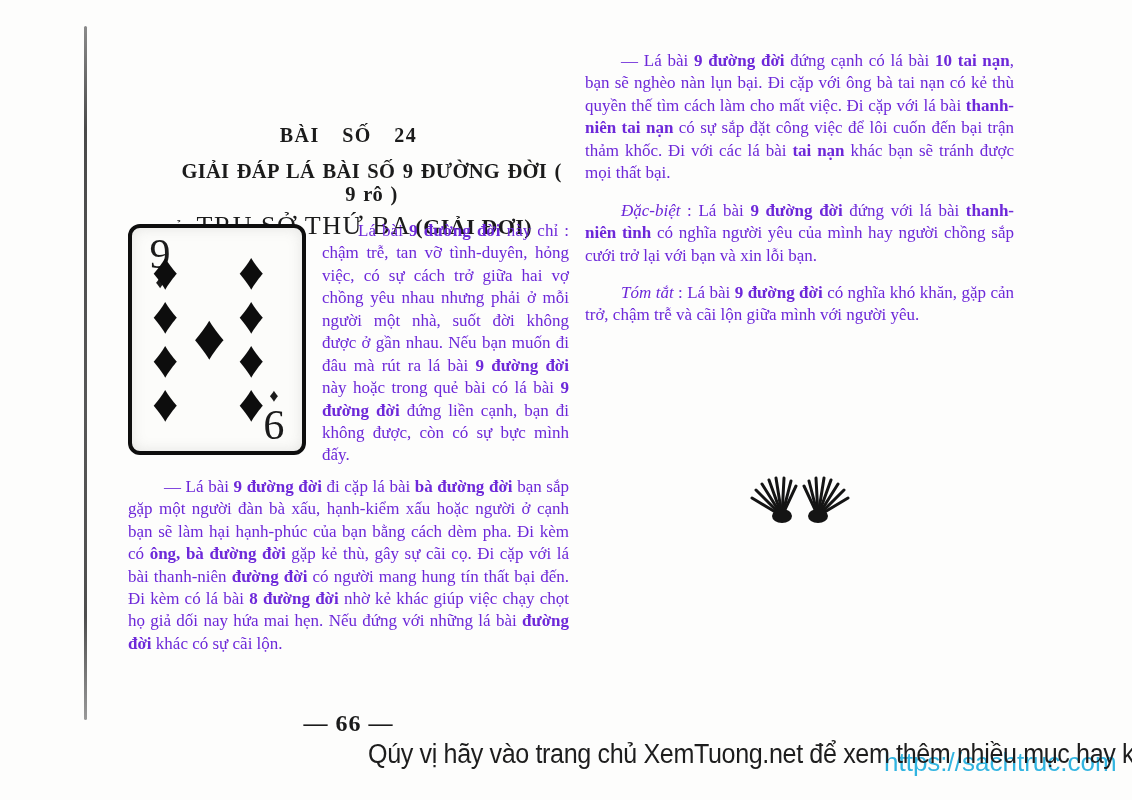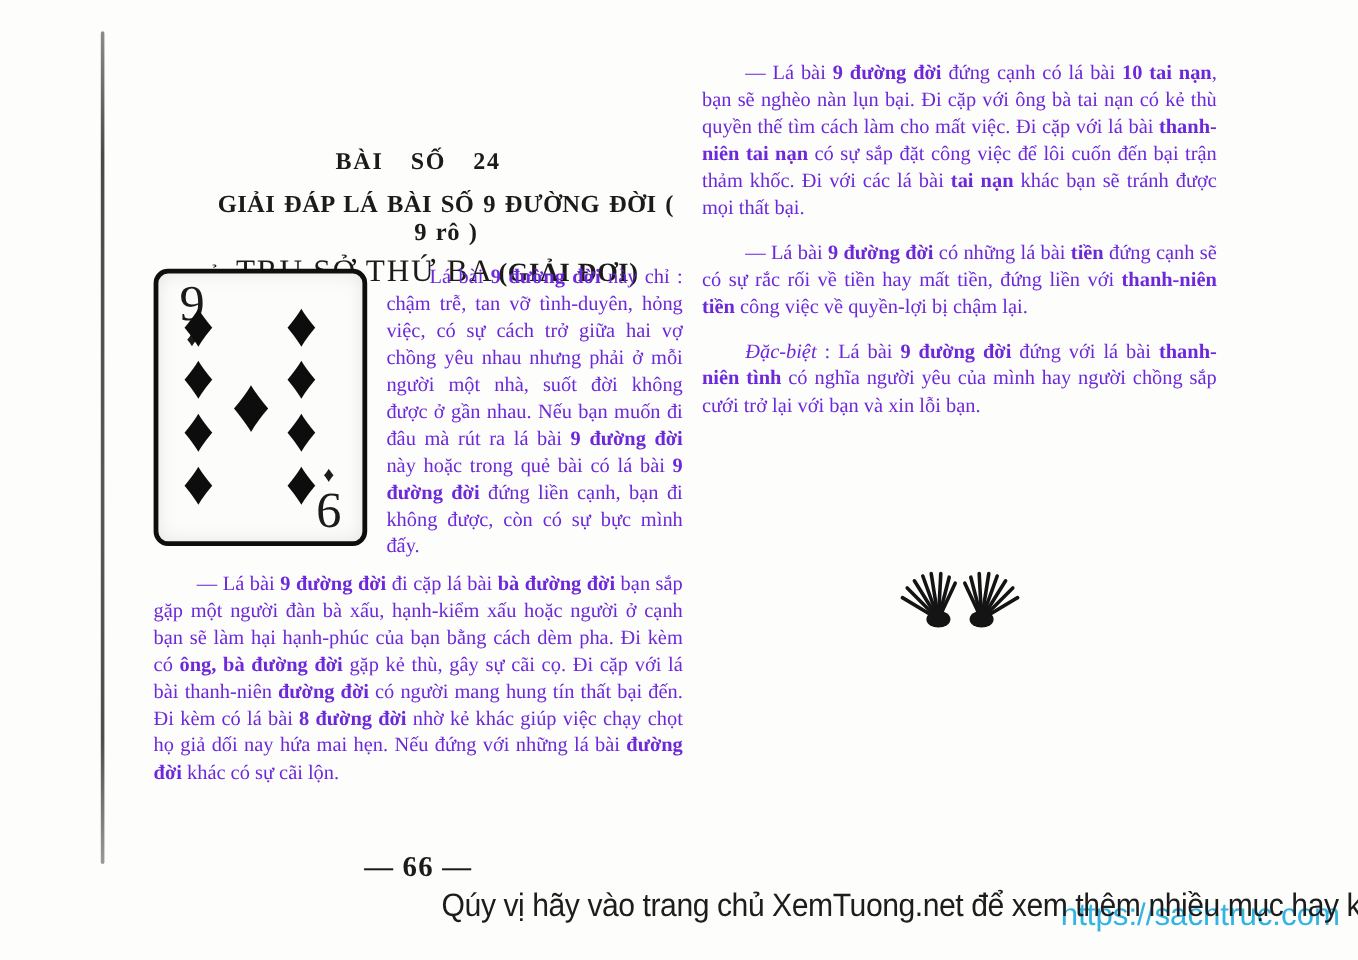--- a/index.html
+++ b/index.html
@@ -106,22 +106,22 @@
       <span class="pip p8">♦</span>
       <span class="pip p9 big">♦</span>
     </div>
 
   <p class="para"><span>Lá bài </span><span class="b">9 đường đời</span><span> này chỉ : chậm trễ, tan vỡ tình-duyên, hỏng việc, có sự cách trở giữa hai vợ chồng yêu nhau nhưng phải ở mỗi người một nhà, suốt đời không được ở gần nhau. Nếu bạn muốn đi đâu mà rút ra lá bài </span><span class="b">9 đường đời</span><span> này hoặc trong quẻ bài có lá bài </span><span class="b">9 đường đời</span><span> đứng liền cạnh, bạn đi không được, còn có sự bực mình đấy.</span></p>
       <p class="para"><span>— Lá bài </span><span class="b">9 đường đời</span><span> đi cặp lá bài </span><span class="b">bà đường đời</span><span> bạn sắp gặp một người đàn bà xấu, hạnh-kiểm xấu hoặc người ở cạnh bạn sẽ làm hại hạnh-phúc của bạn bằng cách dèm pha. Đi kèm có </span><span class="b">ông, bà đường đời</span><span> gặp kẻ thù, gây sự cãi cọ. Đi cặp với lá bài thanh-niên </span><span class="b">đường đời</span><span> có người mang hung tín thất bại đến. Đi kèm có lá bài </span><span class="b">8 đường đời</span><span> nhờ kẻ khác giúp việc chạy chọt họ giả dối nay hứa mai hẹn. Nếu đứng với những lá bài </span><span class="b">đường đời</span><span> khác có sự cãi lộn.</span></p>
     </div>
 
   <div class="rp-body">
       <p class="para"><span>— Lá bài </span><span class="b">9 đường đời</span><span> đứng cạnh có lá bài </span><span class="b">10 tai nạn</span><span>, bạn sẽ nghèo nàn lụn bại. Đi cặp với ông bà tai nạn có kẻ thù quyền thế tìm cách làm cho mất việc. Đi cặp với lá bài </span><span class="b">thanh-niên tai nạn</span><span> có sự sắp đặt công việc để lôi cuốn đến bại trận thảm khốc. Đi với các lá bài </span><span class="b">tai nạn</span><span> khác bạn sẽ tránh được mọi thất bại.</span></p>
-      <p class="para"><span>— Lá bài </span><span class="b">9 đường đời</span><span> có những lá bài </span><span class="b">tiền</span><span> đứng cạnh sẽ có sự rắc rối về tiền hay mất tiền, đứng liền với </span><span class="b">thanh-niên tiền</span><span> công việc về quyền-lợi bị chậm lại.</span></p>
       <p class="para"><span class="it">Đặc-biệt</span><span> : Lá bài </span><span class="b">9 đường đời</span><span> đứng với lá bài </span><span class="b">thanh-niên tình</span><span> có nghĩa người yêu của mình hay người chồng sắp cưới trở lại với bạn và xin lỗi bạn.</span></p>
+      <p class="para"><span class="it">Tóm tắt</span><span> : Lá bài </span><span class="b">9 đường đời</span><span> có nghĩa khó khăn, gặp cản trở, chậm trễ và cãi lộn giữa mình với người yêu.</span></p>
     </div>
 
   <div class="ornament-wrap" style="position:absolute; left:585px; top:452px; width:429px;">
     <svg width="104" height="50" viewBox="0 0 104 50">
       <g stroke="#141414" stroke-width="3" stroke-linecap="round">
         <line x1="34" y1="40" x2="4" y2="22"></line>
           <line x1="34" y1="40" x2="8" y2="14"></line>
         <line x1="34" y1="40" x2="14" y2="8"></line> 
           <line x1="34" y1="40" x2="21" y2="4"></line>
         <line x1="34" y1="40" x2="28" y2="2"></line> 

